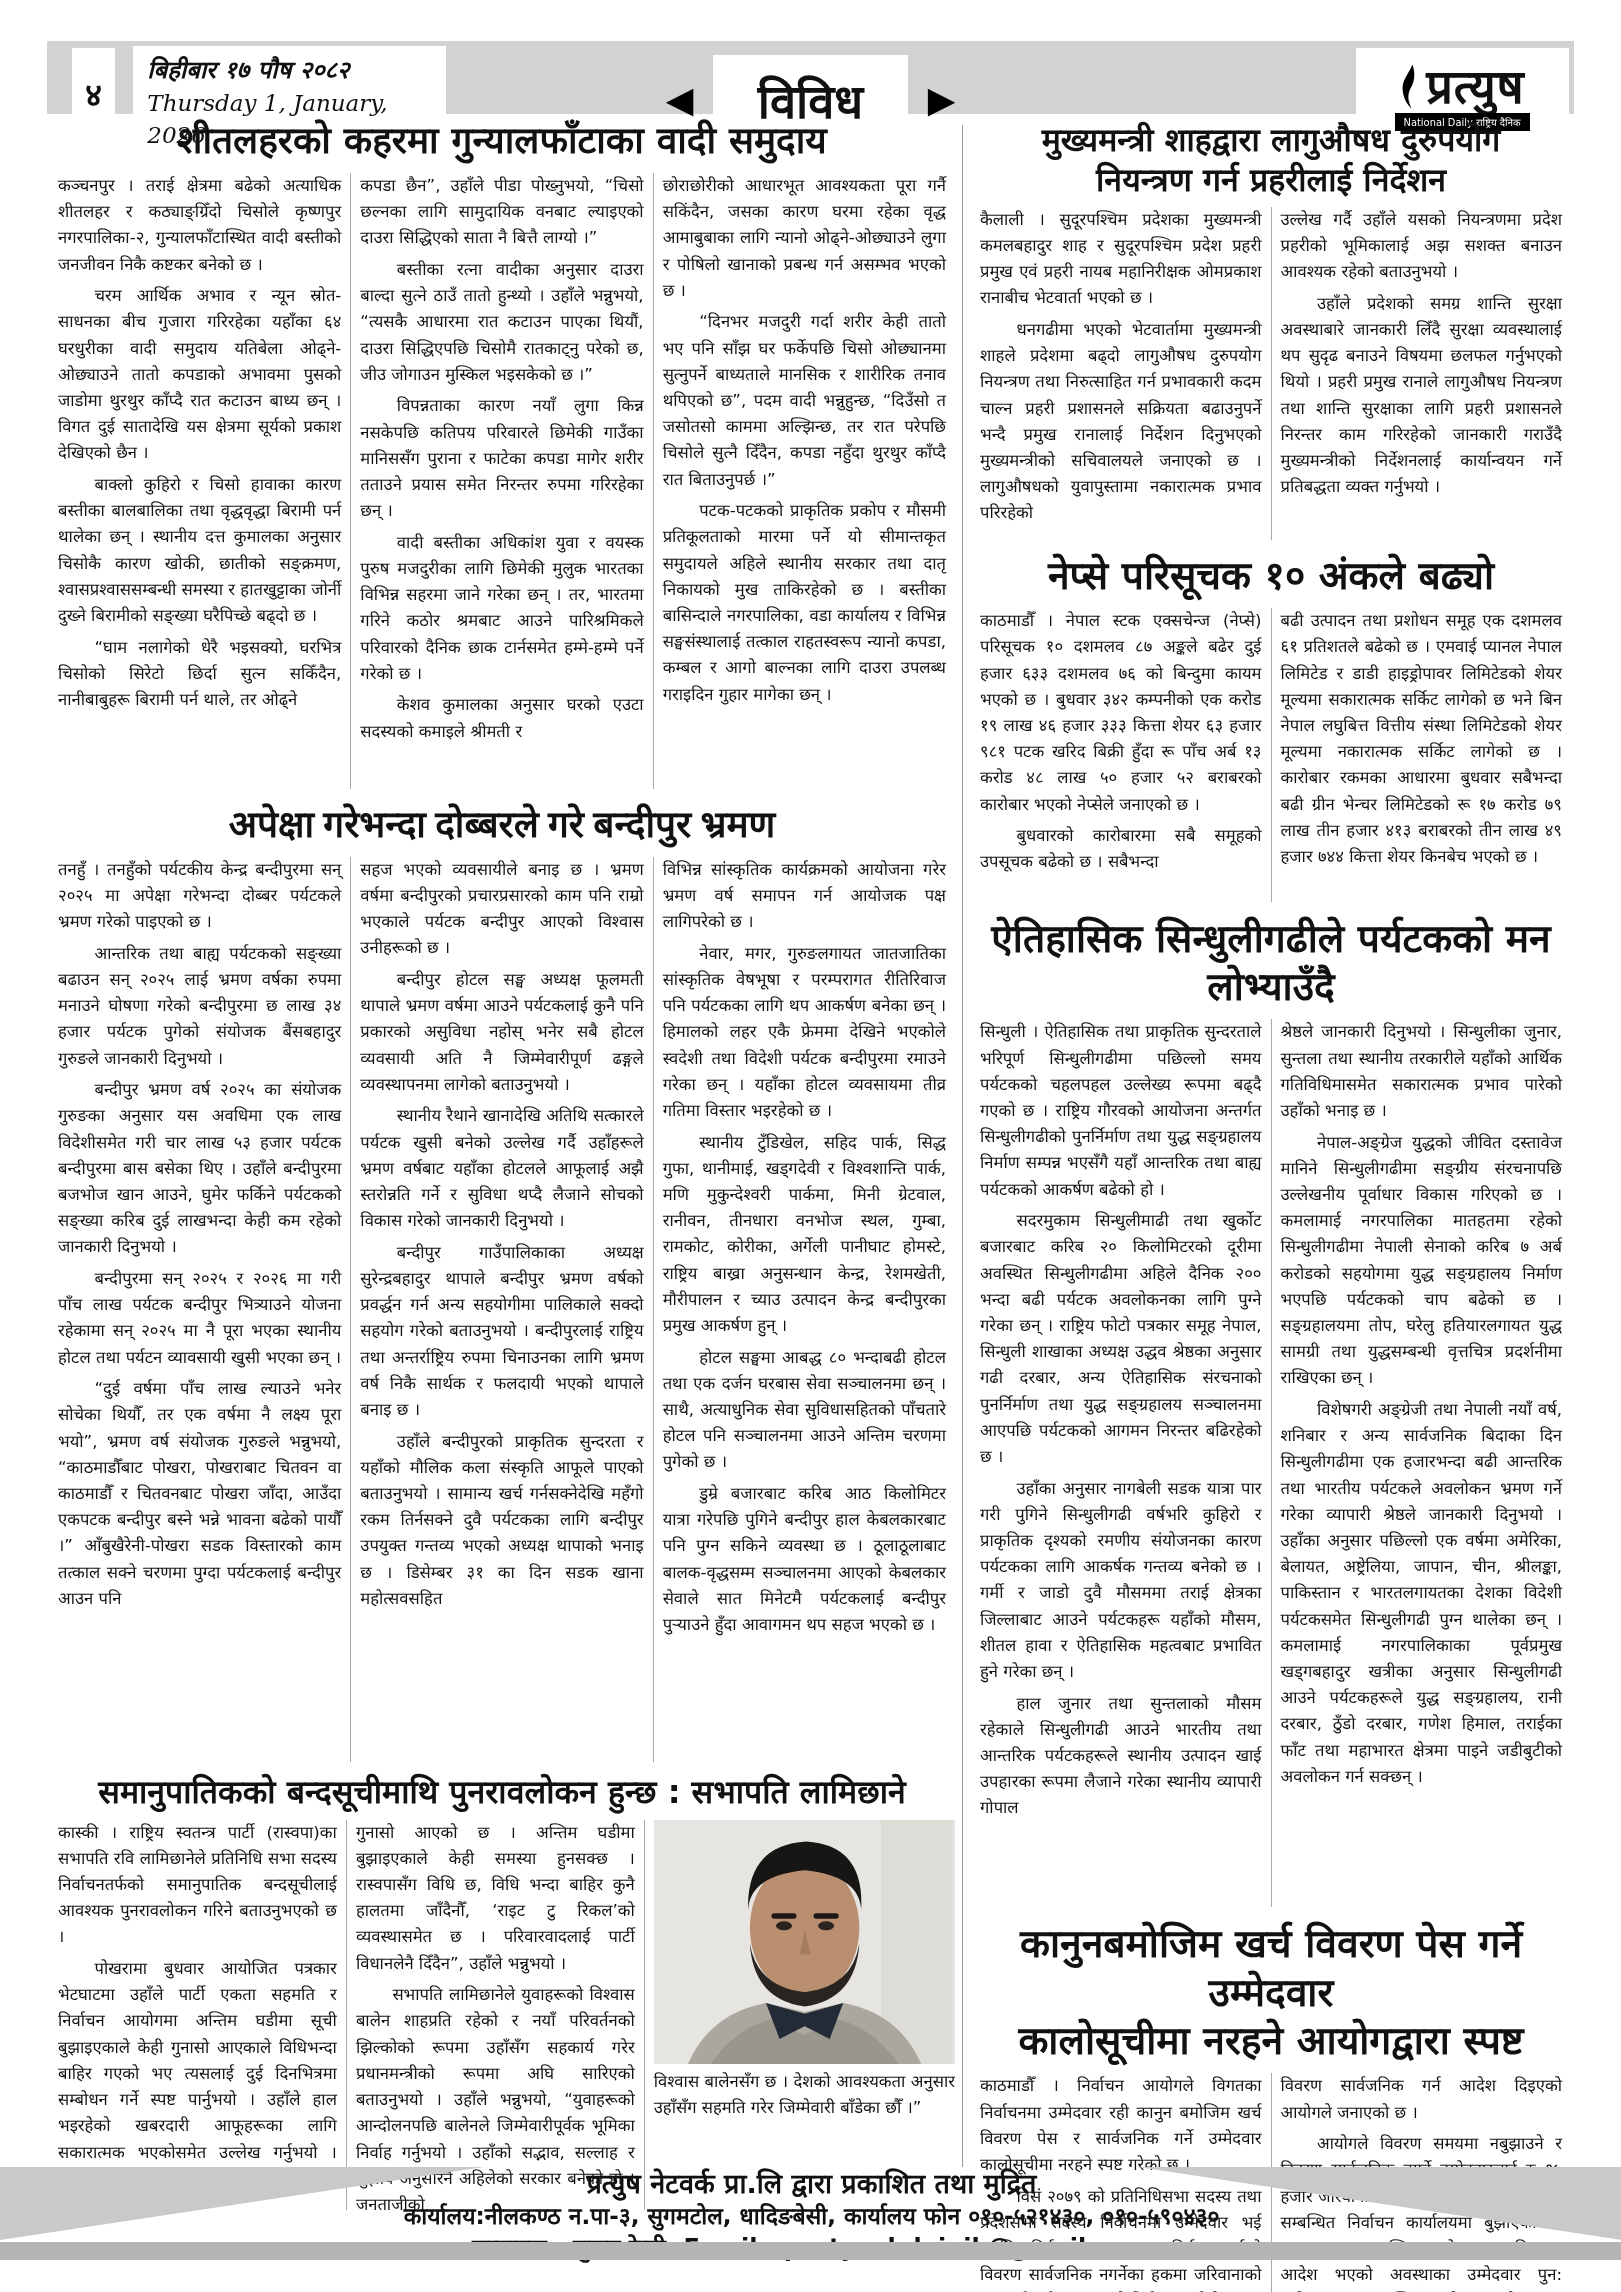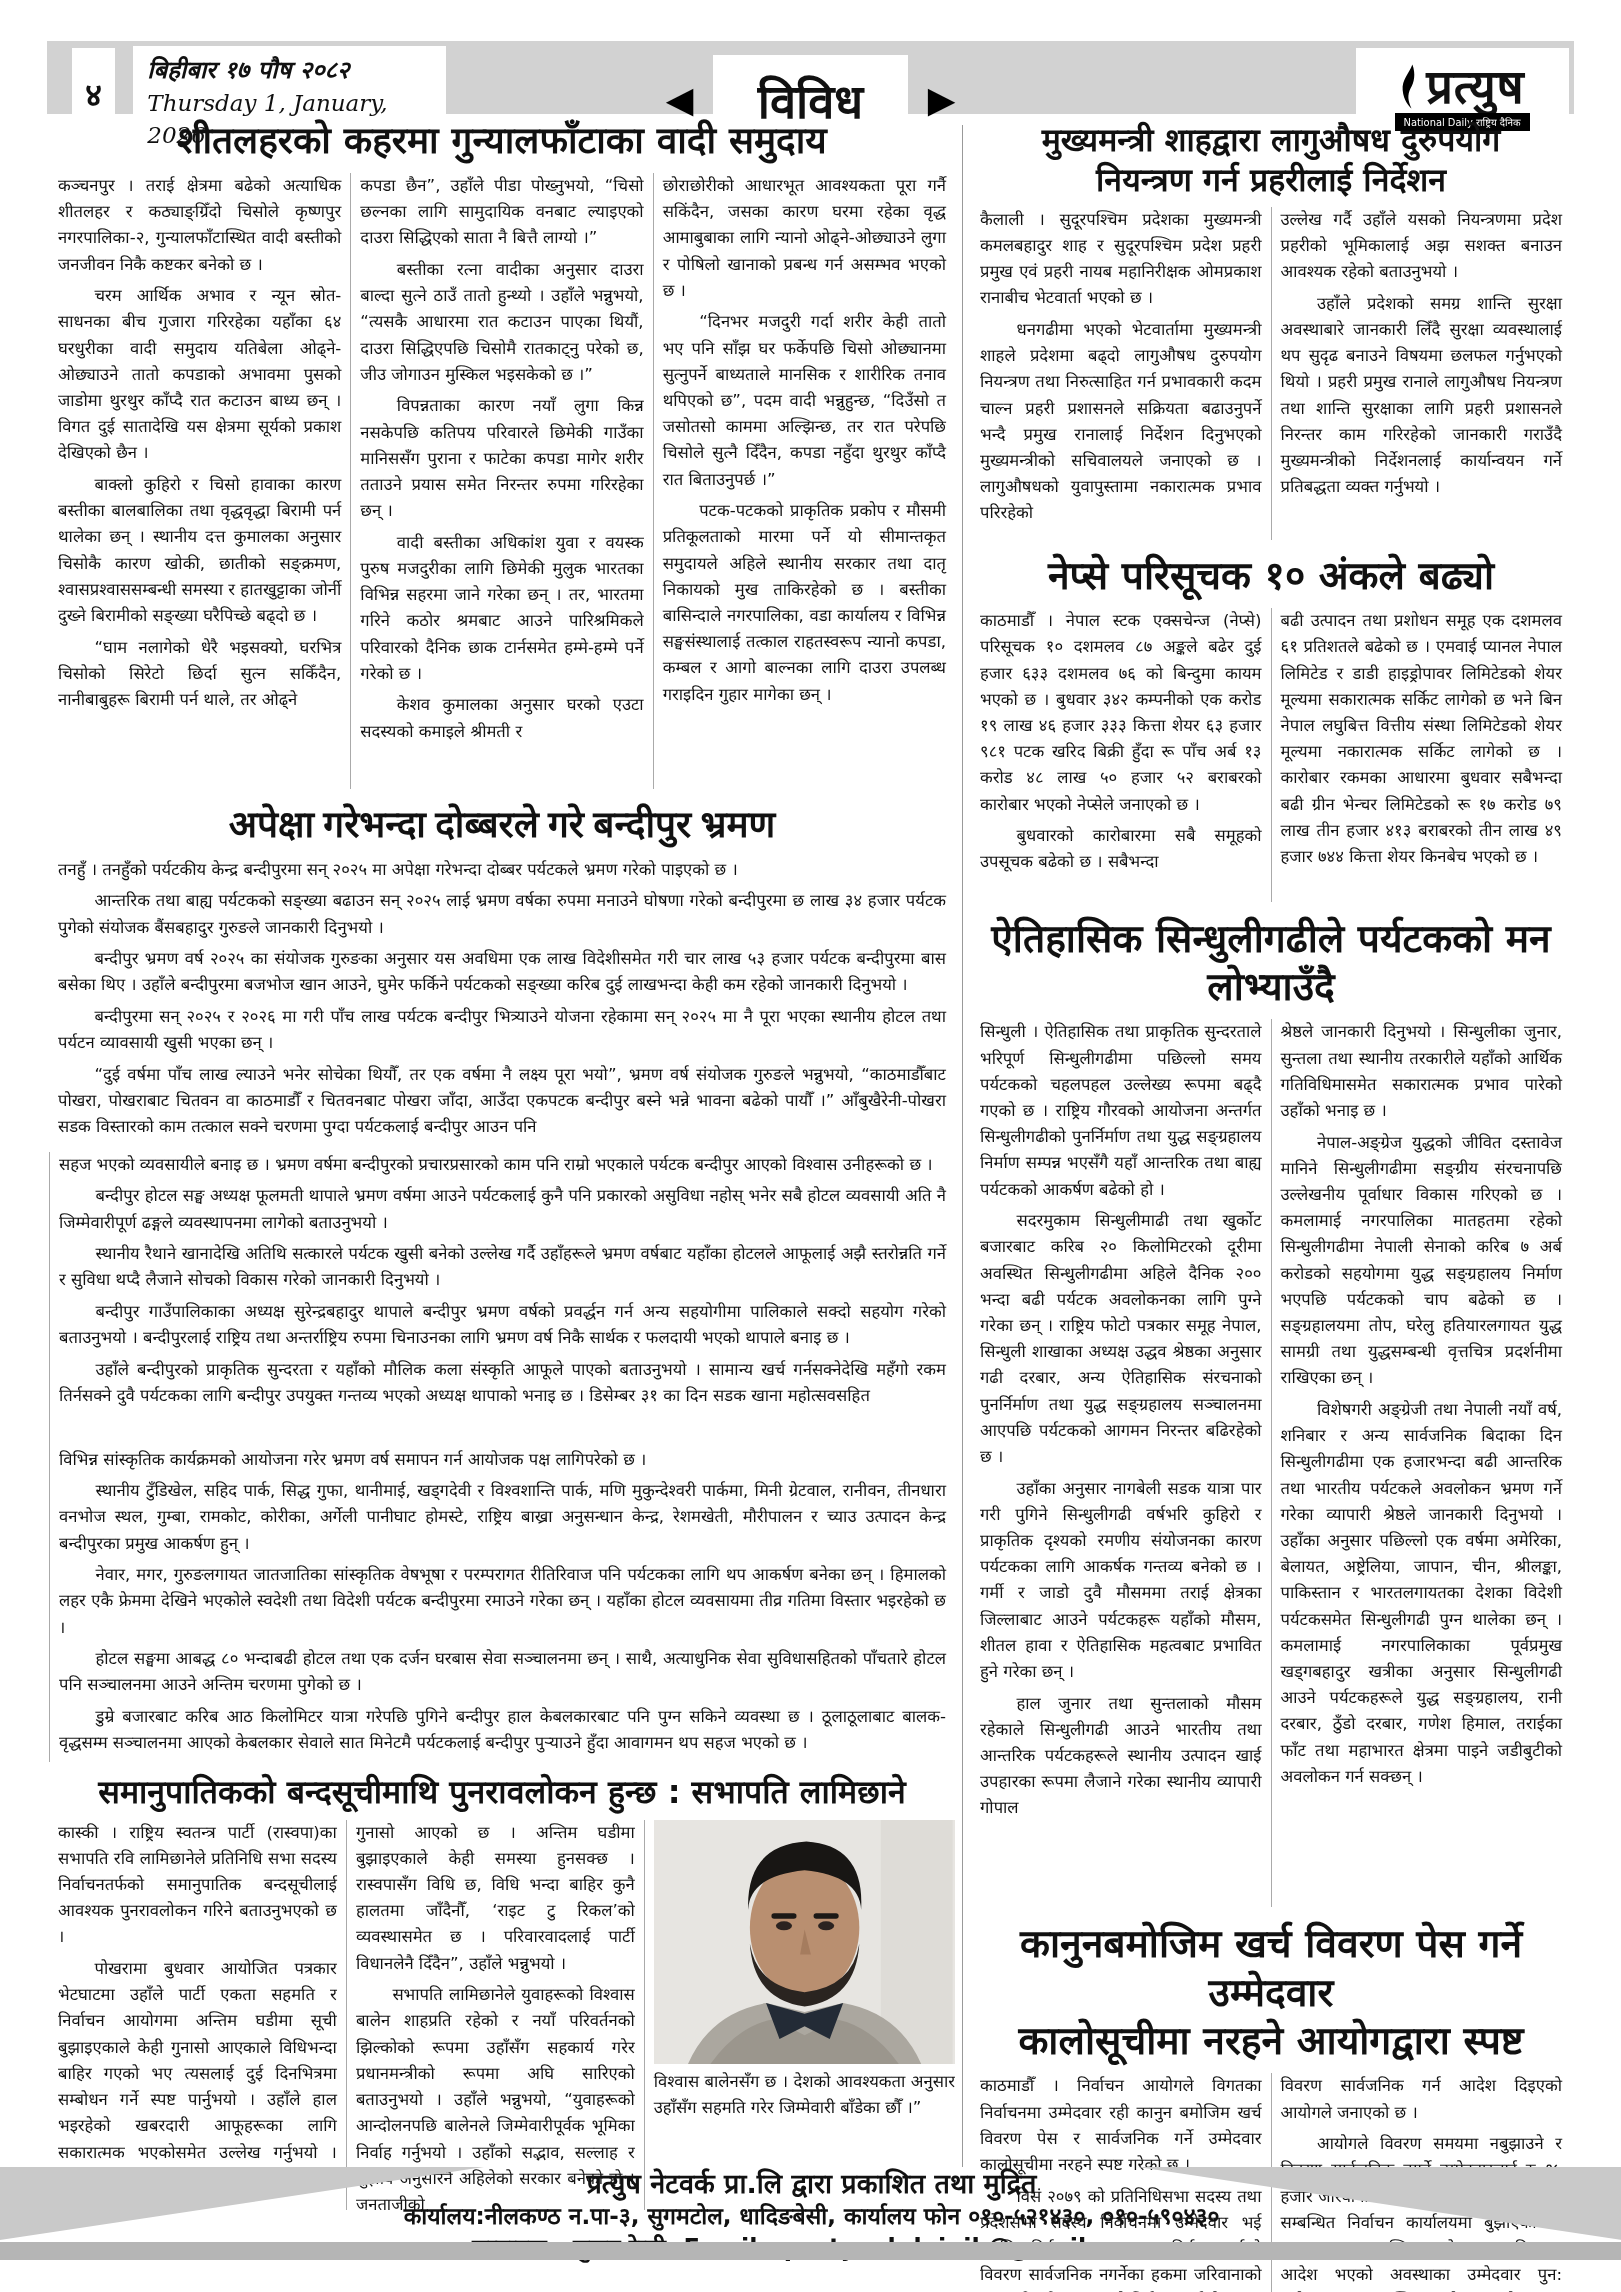--- a/index.html
+++ b/index.html
@@ -101,39 +101,39 @@
           <div class="col">
             <p>छोराछोरीको आधारभूत आवश्यकता पूरा गर्नै सकिंदैन, जसका कारण घरमा रहेका वृद्ध आमाबुबाका लागि न्यानो ओढ्ने-ओछ्याउने लुगा र पोषिलो खानाको प्रबन्ध गर्न असम्भव भएको छ ।</p>
             <p class="ind">“दिनभर मजदुरी गर्दा शरीर केही तातो भए पनि साँझ घर फर्केपछि चिसो ओछ्यानमा सुत्नुपर्ने बाध्यताले मानसिक र शारीरिक तनाव थपिएको छ”, पदम वादी भन्नुहुन्छ, “दिउँसो त जसोतसो काममा अल्झिन्छ, तर रात परेपछि चिसोले सुत्नै दिँदैन, कपडा नहुँदा थुरथुर काँप्दै रात बिताउनुपर्छ ।”</p>
             <p class="ind">पटक-पटकको प्राकृतिक प्रकोप र मौसमी प्रतिकूलताको मारमा पर्ने यो सीमान्तकृत समुदायले अहिले स्थानीय सरकार तथा दातृ निकायको मुख ताकिरहेको छ । बस्तीका बासिन्दाले नगरपालिका, वडा कार्यालय र विभिन्न सङ्घसंस्थालाई तत्काल राहतस्वरूप न्यानो कपडा, कम्बल र आगो बाल्नका लागि दाउरा उपलब्ध गराइदिन गुहार मागेका छन् ।</p>
           </div>
         </div>
       </section>
 
       <section>
         <h1 class="hl hl-b">अपेक्षा गरेभन्दा दोब्बरले गरे बन्दीपुर भ्रमण</h1>
-        <div class="cols" style="height:905px;flex-direction:column;">
+        <div class="cols" style="height:905px;">
           <div class="col">
             <p>तनहुँ । तनहुँको पर्यटकीय केन्द्र बन्दीपुरमा सन् २०२५ मा अपेक्षा गरेभन्दा दोब्बर पर्यटकले भ्रमण गरेको पाइएको छ ।</p>
             <p class="ind">आन्तरिक तथा बाह्य पर्यटकको सङ्ख्या बढाउन सन् २०२५ लाई भ्रमण वर्षका रुपमा मनाउने घोषणा गरेको बन्दीपुरमा छ लाख ३४ हजार पर्यटक पुगेको संयोजक बैंसबहादुर गुरुङले जानकारी दिनुभयो ।</p>
             <p class="ind">बन्दीपुर भ्रमण वर्ष २०२५ का संयोजक गुरुङका अनुसार यस अवधिमा एक लाख विदेशीसमेत गरी चार लाख ५३ हजार पर्यटक बन्दीपुरमा बास बसेका थिए । उहाँले बन्दीपुरमा बजभोज खान आउने, घुमेर फर्किने पर्यटकको सङ्ख्या करिब दुई लाखभन्दा केही कम रहेको जानकारी दिनुभयो ।</p>
             <p class="ind">बन्दीपुरमा सन् २०२५ र २०२६ मा गरी पाँच लाख पर्यटक बन्दीपुर भित्र्याउने योजना रहेकामा सन् २०२५ मा नै पूरा भएका स्थानीय होटल तथा पर्यटन व्यावसायी खुसी भएका छन् ।</p>
             <p class="ind">“दुई वर्षमा पाँच लाख ल्याउने भनेर सोचेका थियौँ, तर एक वर्षमा नै लक्ष्य पूरा भयो”, भ्रमण वर्ष संयोजक गुरुङले भन्नुभयो, “काठमाडौँबाट पोखरा, पोखराबाट चितवन वा काठमाडौँ र चितवनबाट पोखरा जाँदा, आउँदा एकपटक बन्दीपुर बस्ने भन्ने भावना बढेको पायौँ ।” आँबुखैरेनी-पोखरा सडक विस्तारको काम तत्काल सक्ने चरणमा पुग्दा पर्यटकलाई बन्दीपुर आउन पनि</p>
           </div>
           <div class="col">
             <p>सहज भएको व्यवसायीले बनाइ छ । भ्रमण वर्षमा बन्दीपुरको प्रचारप्रसारको काम पनि राम्रो भएकाले पर्यटक बन्दीपुर आएको विश्वास उनीहरूको छ ।</p>
             <p class="ind">बन्दीपुर होटल सङ्घ अध्यक्ष फूलमती थापाले भ्रमण वर्षमा आउने पर्यटकलाई कुनै पनि प्रकारको असुविधा नहोस् भनेर सबै होटल व्यवसायी अति नै जिम्मेवारीपूर्ण ढङ्गले व्यवस्थापनमा लागेको बताउनुभयो ।</p>
             <p class="ind">स्थानीय रैथाने खानादेखि अतिथि सत्कारले पर्यटक खुसी बनेको उल्लेख गर्दै उहाँहरूले भ्रमण वर्षबाट यहाँका होटलले आफूलाई अझै स्तरोन्नति गर्ने र सुविधा थप्दै लैजाने सोचको विकास गरेको जानकारी दिनुभयो ।</p>
             <p class="ind">बन्दीपुर गाउँपालिकाका अध्यक्ष सुरेन्द्रबहादुर थापाले बन्दीपुर भ्रमण वर्षको प्रवर्द्धन गर्न अन्य सहयोगीमा पालिकाले सक्दो सहयोग गरेको बताउनुभयो । बन्दीपुरलाई राष्ट्रिय तथा अन्तर्राष्ट्रिय रुपमा चिनाउनका लागि भ्रमण वर्ष निकै सार्थक र फलदायी भएको थापाले बनाइ छ ।</p>
             <p class="ind">उहाँले बन्दीपुरको प्राकृतिक सुन्दरता र यहाँको मौलिक कला संस्कृति आफूले पाएको बताउनुभयो । सामान्य खर्च गर्नसक्नेदेखि महँगो रकम तिर्नसक्ने दुवै पर्यटकका लागि बन्दीपुर उपयुक्त गन्तव्य भएको अध्यक्ष थापाको भनाइ छ । डिसेम्बर ३१ का दिन सडक खाना महोत्सवसहित</p>
           </div>
           <div class="col">
             <p>विभिन्न सांस्कृतिक कार्यक्रमको आयोजना गरेर भ्रमण वर्ष समापन गर्न आयोजक पक्ष लागिपरेको छ ।</p>
+            <p class="ind">नेवार, मगर, गुरुङलगायत जातजातिका सांस्कृतिक वेषभूषा र परम्परागत रीतिरिवाज पनि पर्यटकका लागि थप आकर्षण बनेका छन् । हिमालको लहर एकै फ्रेममा देखिने भएकोले स्वदेशी तथा विदेशी पर्यटक बन्दीपुरमा रमाउने गरेका छन् । यहाँका होटल व्यवसायमा तीव्र गतिमा विस्तार भइरहेको छ ।</p>
             <p class="ind">स्थानीय टुँडिखेल, सहिद पार्क, सिद्ध गुफा, थानीमाई, खड्गदेवी र विश्वशान्ति पार्क, मणि मुकुन्देश्वरी पार्कमा, मिनी ग्रेटवाल, रानीवन, तीनधारा वनभोज स्थल, गुम्बा, रामकोट, कोरीका, अर्गेली पानीघाट होमस्टे, राष्ट्रिय बाख्रा अनुसन्धान केन्द्र, रेशमखेती, मौरीपालन र च्याउ उत्पादन केन्द्र बन्दीपुरका प्रमुख आकर्षण हुन् ।</p>
-            <p class="ind">नेवार, मगर, गुरुङलगायत जातजातिका सांस्कृतिक वेषभूषा र परम्परागत रीतिरिवाज पनि पर्यटकका लागि थप आकर्षण बनेका छन् । हिमालको लहर एकै फ्रेममा देखिने भएकोले स्वदेशी तथा विदेशी पर्यटक बन्दीपुरमा रमाउने गरेका छन् । यहाँका होटल व्यवसायमा तीव्र गतिमा विस्तार भइरहेको छ ।</p>
             <p class="ind">होटल सङ्घमा आबद्ध ८० भन्दाबढी होटल तथा एक दर्जन घरबास सेवा सञ्चालनमा छन् । साथै, अत्याधुनिक सेवा सुविधासहितको पाँचतारे होटल पनि सञ्चालनमा आउने अन्तिम चरणमा पुगेको छ ।</p>
             <p class="ind">डुम्रे बजारबाट करिब आठ किलोमिटर यात्रा गरेपछि पुगिने बन्दीपुर हाल केबलकारबाट पनि पुग्न सकिने व्यवस्था छ । ठूलाठूलाबाट बालक-वृद्धसम्म सञ्चालनमा आएको केबलकार सेवाले सात मिनेटमै पर्यटकलाई बन्दीपुर पुऱ्याउने हुँदा आवागमन थप सहज भएको छ ।</p>
           </div>
         </div>
       </section>
 
       <section>
         <h1 class="hl hl-c">समानुपातिकको बन्दसूचीमाथि पुनरावलोकन हुन्छ : सभापति लामिछाने</h1>
         <div class="cols" style="height:390px;">
           <div class="col">

